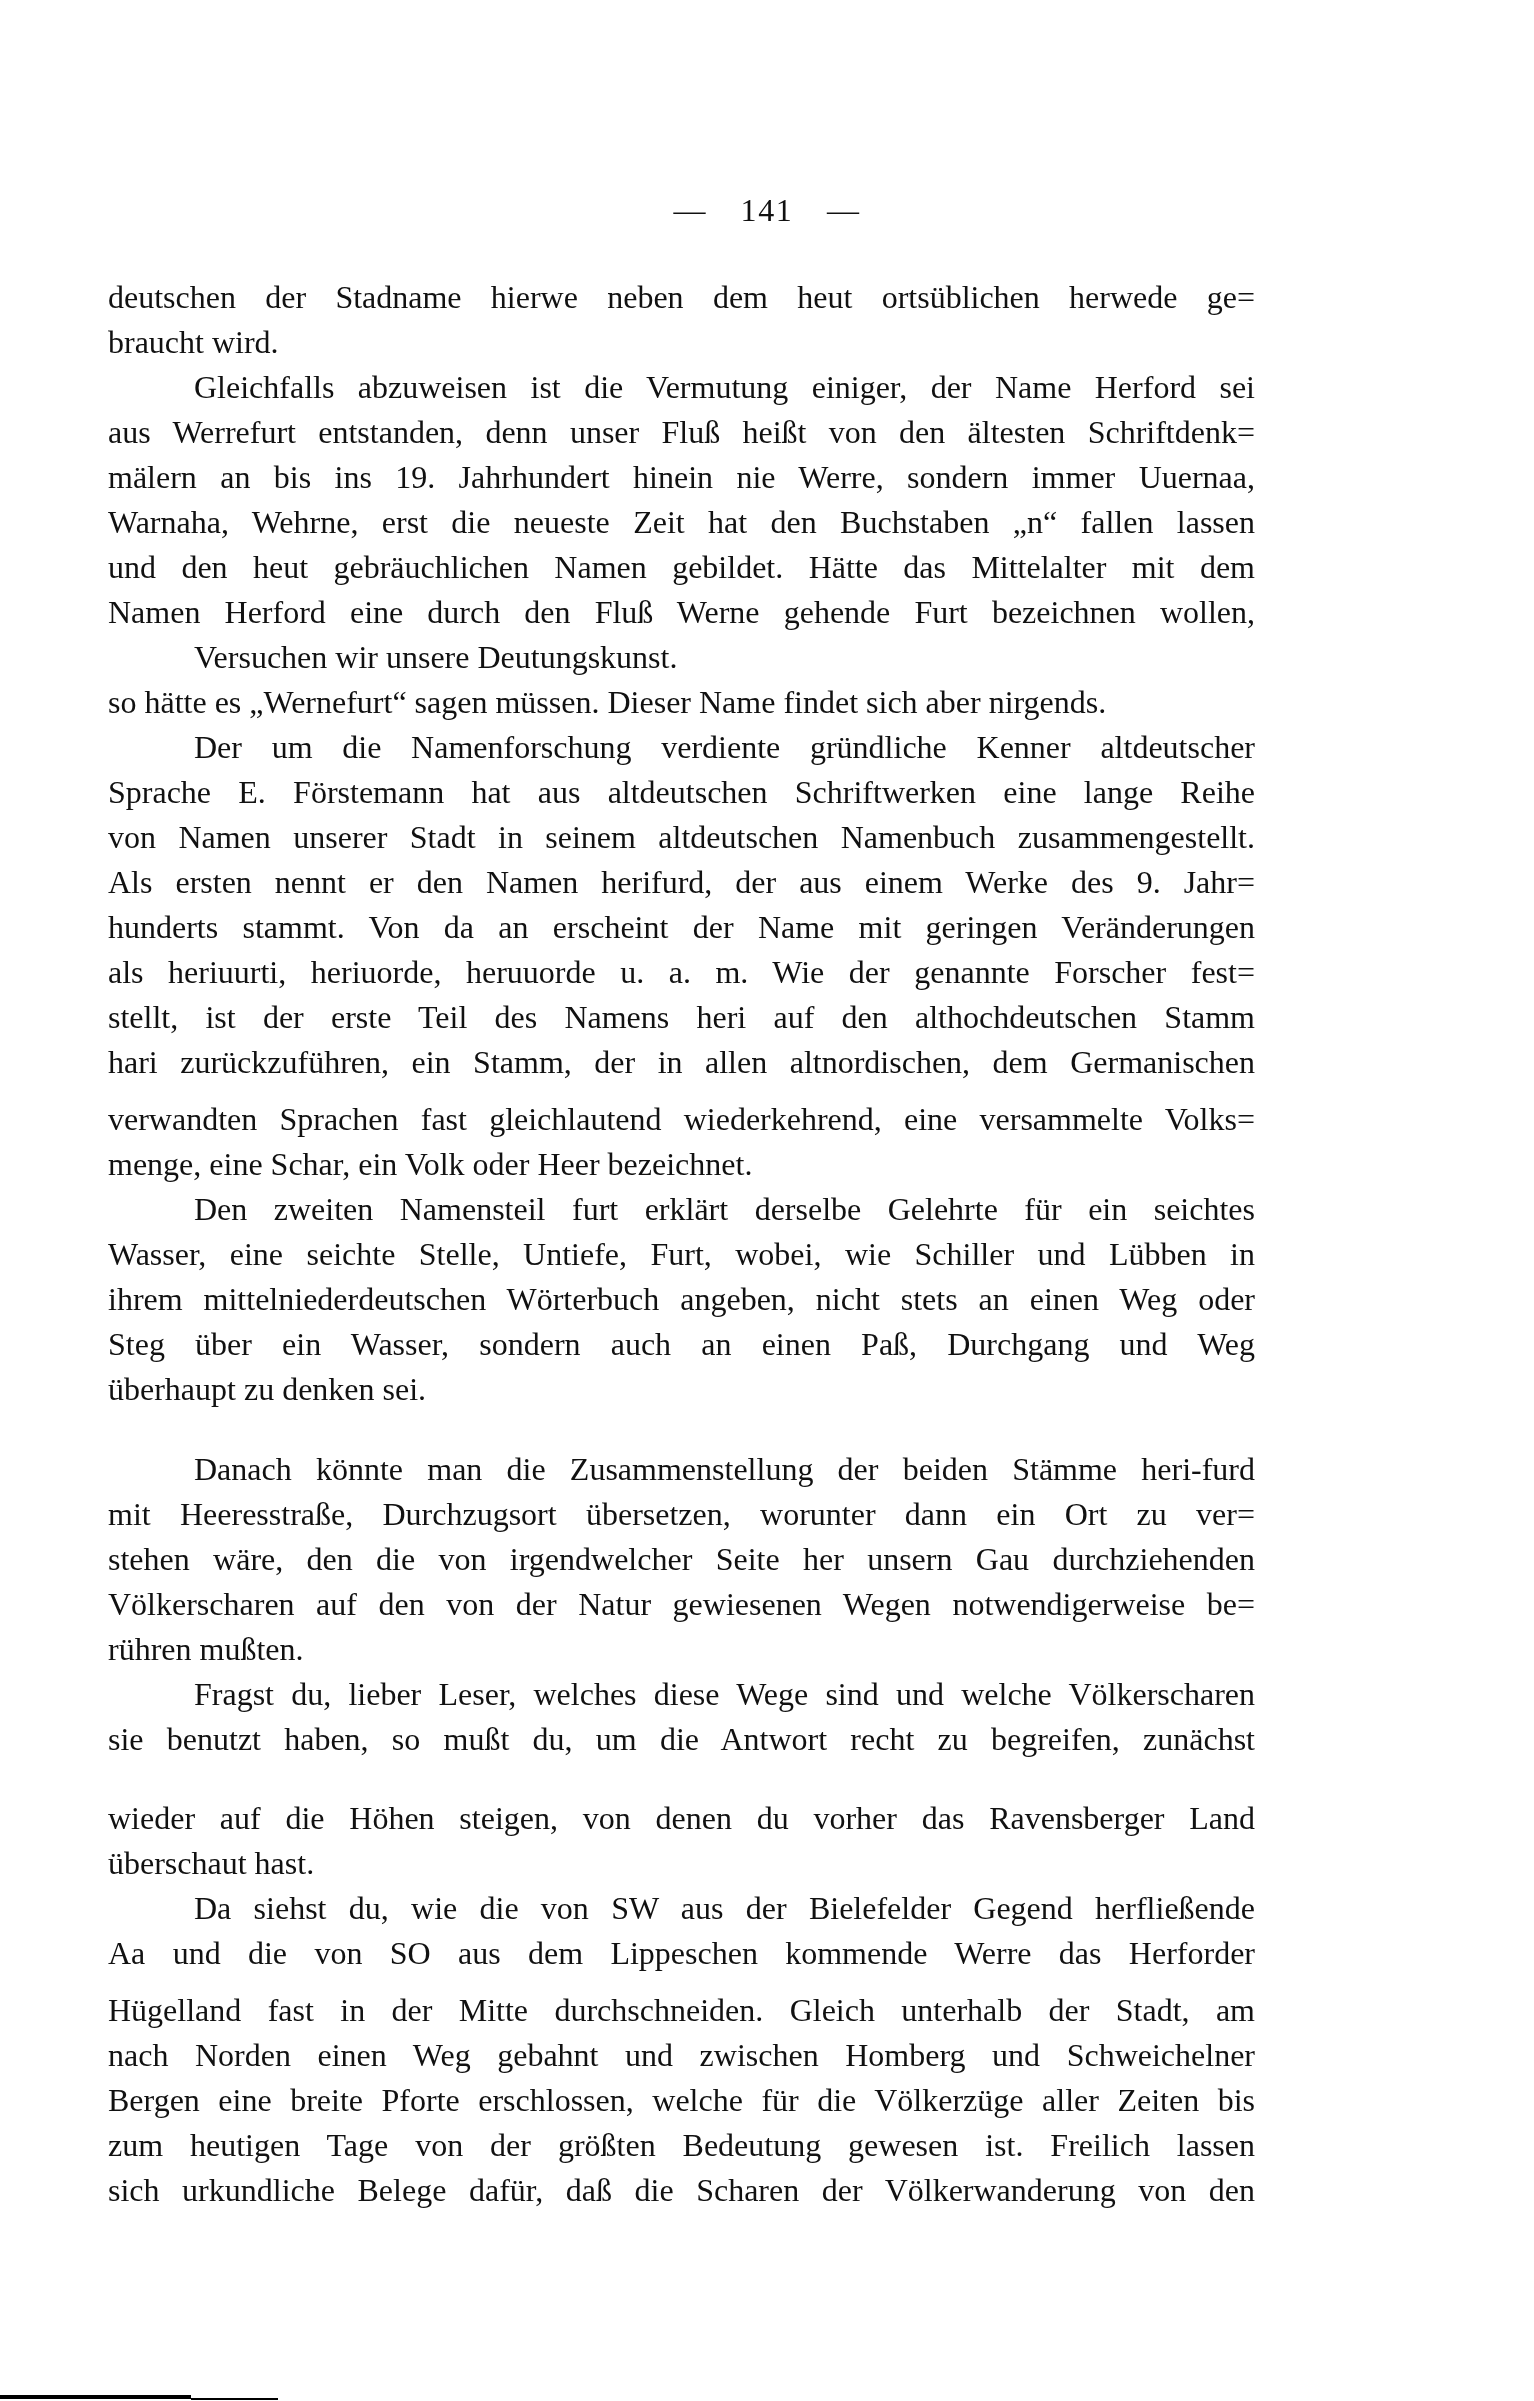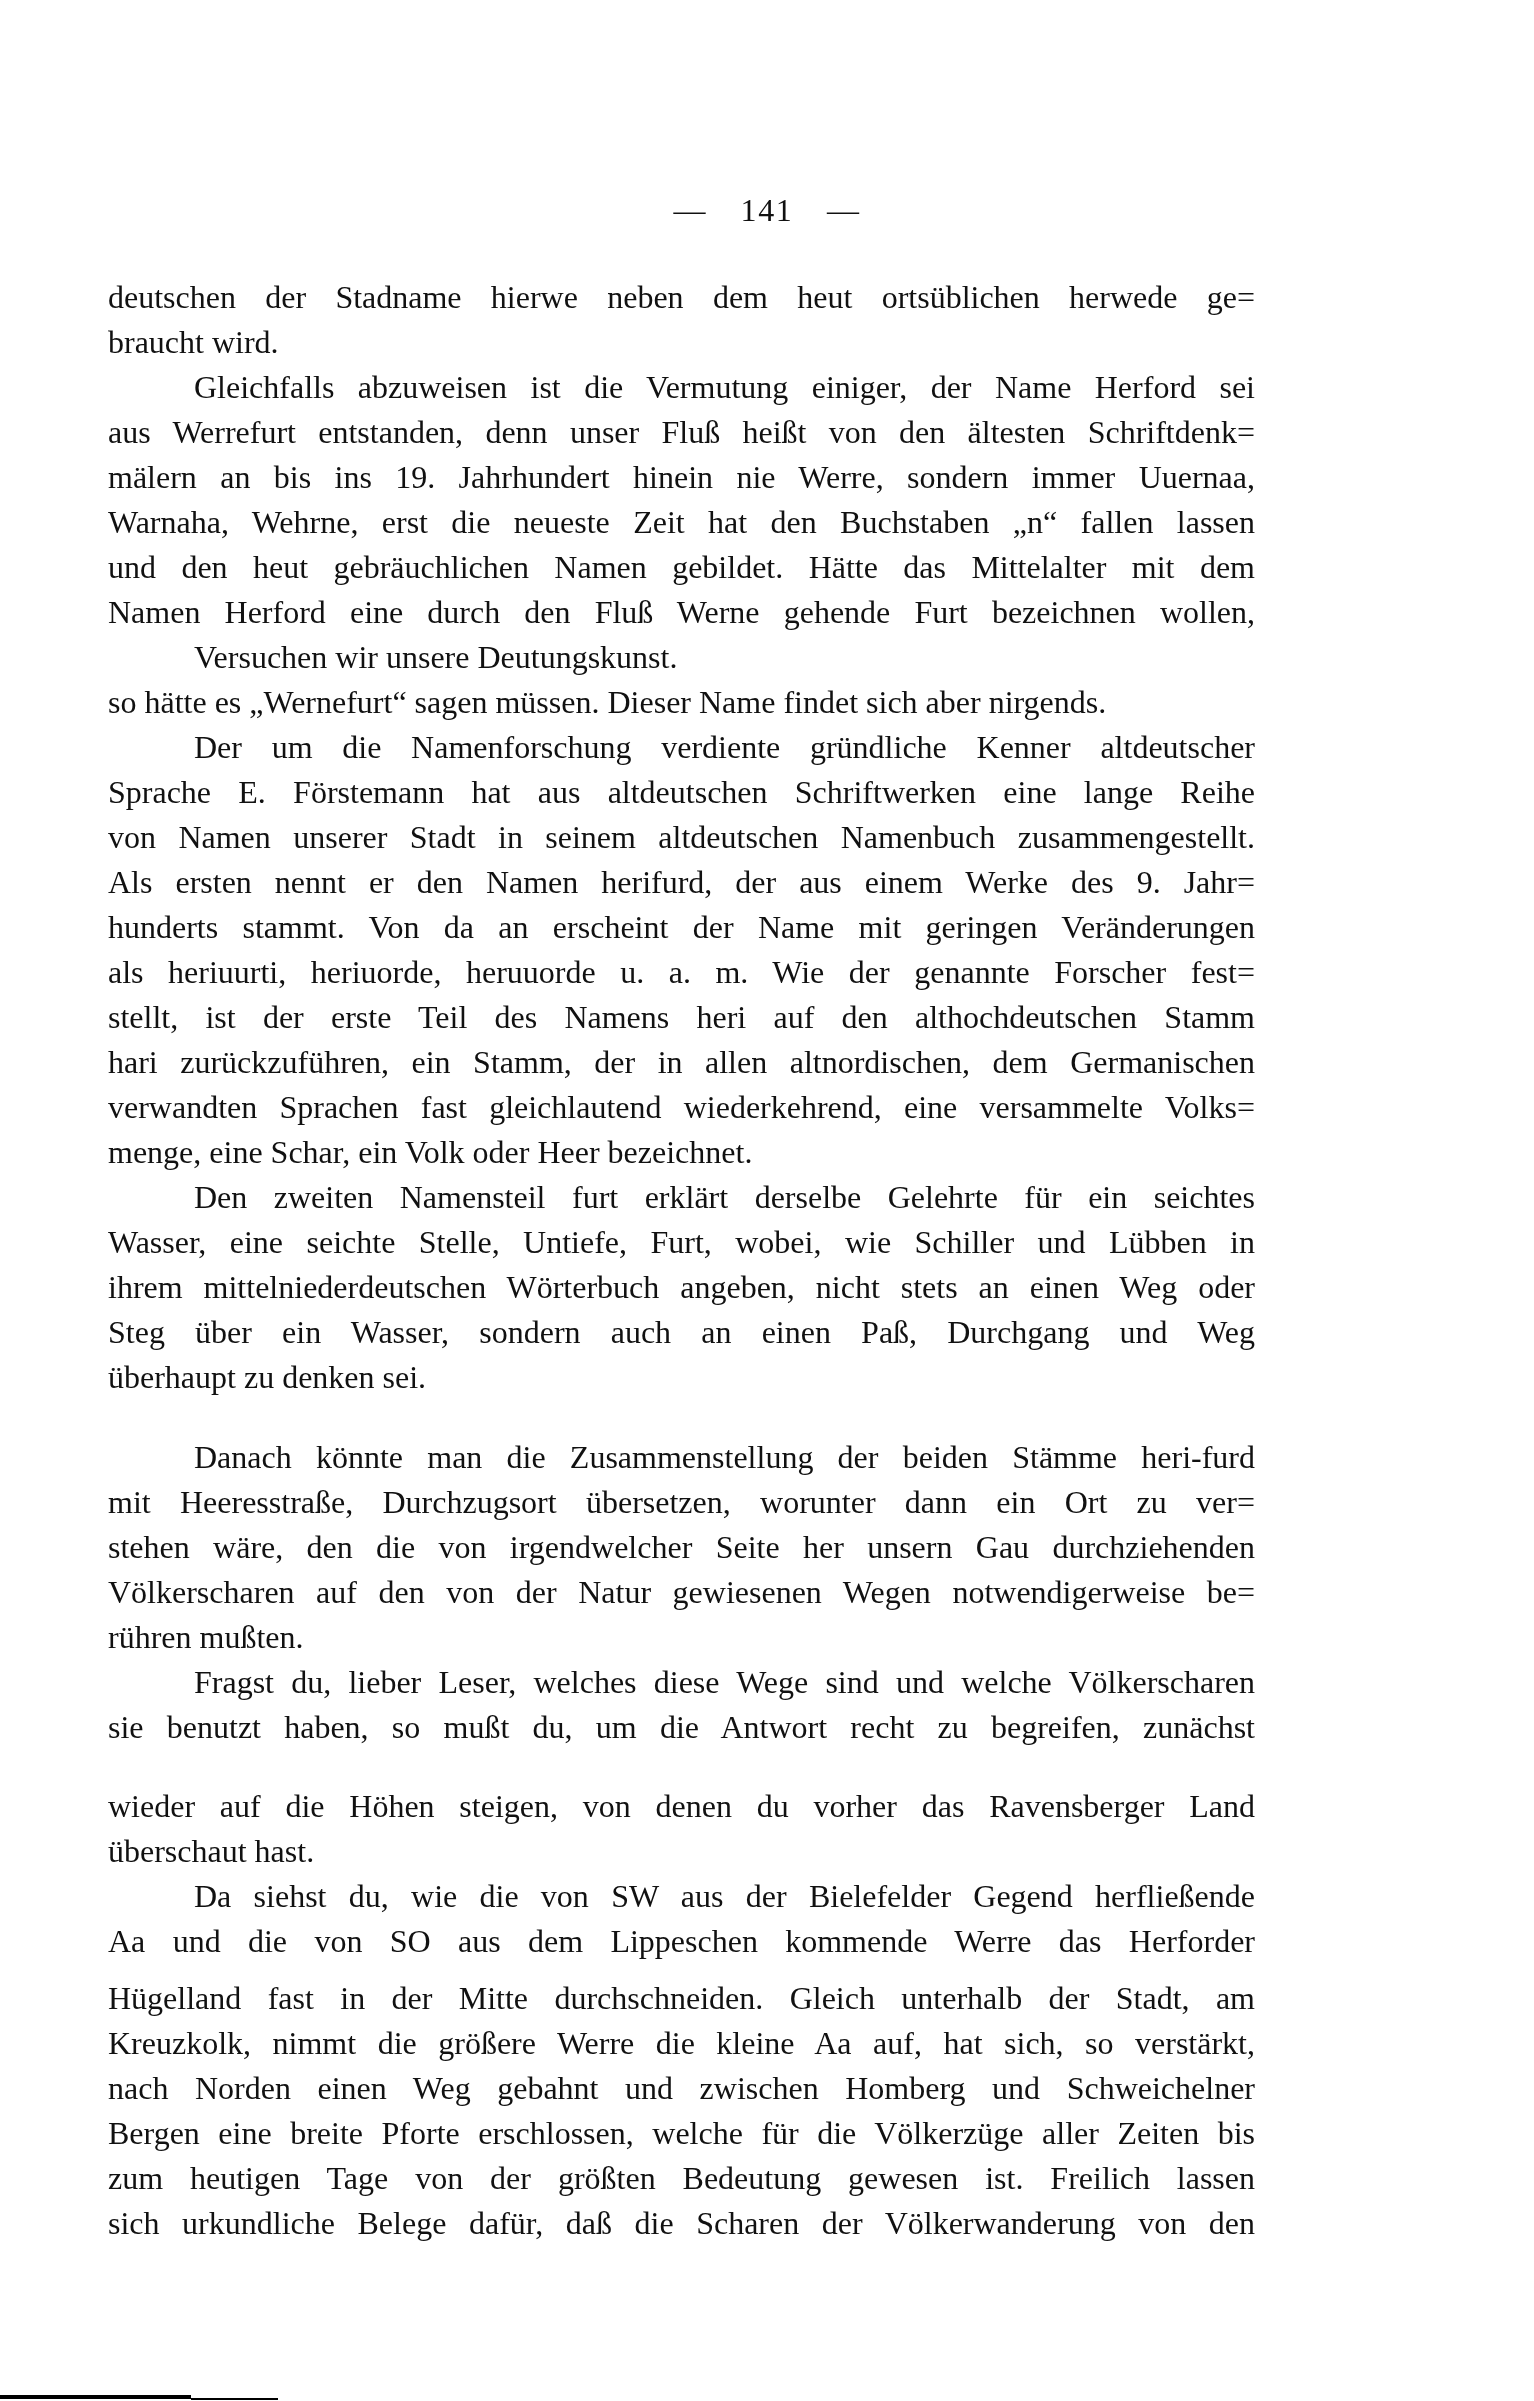--- a/index.html
+++ b/index.html
@@ -81,40 +81,39 @@
     <div class="line indent last" style="white-space: normal; height: 45px;">Versuchen wir unsere Deutungskunst.</div>
     <div class="line last" style="white-space: normal; height: 45px;">so hätte es „Wernefurt“ sagen müssen. Dieser Name findet sich aber nirgends.</div>
     <div class="line indent" style="white-space: normal; height: 45px;">Der um die Namenforschung verdiente gründliche Kenner altdeutscher</div>
     <div class="line" style="white-space: normal; height: 45px;">Sprache E. Förstemann hat aus altdeutschen Schriftwerken eine lange Reihe</div>
     <div class="line" style="white-space: normal; height: 45px;">von Namen unserer Stadt in seinem altdeutschen Namenbuch zusammengestellt.</div>
     <div class="line" style="white-space: normal; height: 45px;">Als ersten nennt er den Namen herifurd, der aus einem Werke des 9. Jahr=</div>
     <div class="line" style="white-space: normal; height: 45px;">hunderts stammt. Von da an erscheint der Name mit geringen Veränderungen</div>
     <div class="line" style="white-space: normal; height: 45px;">als heriuurti, heriuorde, heruuorde u. a. m. Wie der genannte Forscher fest=</div>
     <div class="line" style="white-space: normal; height: 45px;">stellt, ist der erste Teil des Namens heri auf den althochdeutschen Stamm</div>
     <div class="line" style="white-space: normal; height: 45px;">hari zurückzuführen, ein Stamm, der in allen altnordischen, dem Germanischen</div>
-    <div class="line" style="white-space: normal; height: 45px;">verwandten Sprachen fast gleichlautend wiederkehrend, eine versammelte Volks=</div>
+    <div class="line" style="white-space: normal; height: 45px; margin-top: 12px;">verwandten Sprachen fast gleichlautend wiederkehrend, eine versammelte Volks=</div>
     <div class="line last" style="white-space: normal; height: 45px;">menge, eine Schar, ein Volk oder Heer bezeichnet.</div>
     <div class="line indent" style="white-space: normal; height: 45px;">Den zweiten Namensteil furt erklärt derselbe Gelehrte für ein seichtes</div>
     <div class="line" style="white-space: normal; height: 45px;">Wasser, eine seichte Stelle, Untiefe, Furt, wobei, wie Schiller und Lübben in</div>
     <div class="line" style="white-space: normal; height: 45px;">ihrem mittelniederdeutschen Wörterbuch angeben, nicht stets an einen Weg oder</div>
     <div class="line" style="white-space: normal; height: 45px;">Steg über ein Wasser, sondern auch an einen Paß, Durchgang und Weg</div>
     <div class="line last" style="white-space: normal; height: 45px;">überhaupt zu denken sei.</div>
     <div class="line indent" style="white-space: normal; height: 45px; margin-top: 35px;">Danach könnte man die Zusammenstellung der beiden Stämme heri-furd</div>
     <div class="line" style="white-space: normal; height: 45px;">mit Heeresstraße, Durchzugsort übersetzen, worunter dann ein Ort zu ver=</div>
     <div class="line" style="white-space: normal; height: 45px;">stehen wäre, den die von irgendwelcher Seite her unsern Gau durchziehenden</div>
     <div class="line" style="white-space: normal; height: 45px;">Völkerscharen auf den von der Natur gewiesenen Wegen notwendigerweise be=</div>
     <div class="line last" style="white-space: normal; height: 45px;">rühren mußten.</div>
     <div class="line indent" style="white-space: normal; height: 45px;">Fragst du, lieber Leser, welches diese Wege sind und welche Völkerscharen</div>
     <div class="line" style="white-space: normal; height: 45px;">sie benutzt haben, so mußt du, um die Antwort recht zu begreifen, zunächst</div>
     <div class="line" style="white-space: normal; height: 45px; margin-top: 34px;">wieder auf die Höhen steigen, von denen du vorher das Ravensberger Land</div>
     <div class="line last" style="white-space: normal; height: 45px;">überschaut hast.</div>
     <div class="line indent" style="white-space: normal; height: 45px;">Da siehst du, wie die von SW aus der Bielefelder Gegend herfließende</div>
     <div class="line" style="white-space: normal; height: 45px;">Aa und die von SO aus dem Lippeschen kommende Werre das Herforder</div>
     <div class="line" style="white-space: normal; height: 45px; margin-top: 12px;">Hügelland fast in der Mitte durchschneiden. Gleich unterhalb der Stadt, am</div>
-    <div class="line" style="white-space: normal; height: 45px;">Kreuzkolk, nimmt die größere Werre die kleine Aa auf, hat sich, so verstärkt,</div>
     <div class="line" style="white-space: normal; height: 45px;">nach Norden einen Weg gebahnt und zwischen Homberg und Schweichelner</div>
     <div class="line" style="white-space: normal; height: 45px;">Bergen eine breite Pforte erschlossen, welche für die Völkerzüge aller Zeiten bis</div>
     <div class="line" style="white-space: normal; height: 45px;">zum heutigen Tage von der größten Bedeutung gewesen ist. Freilich lassen</div>
     <div class="line" style="white-space: normal; height: 45px;">sich urkundliche Belege dafür, daß die Scharen der Völkerwanderung von den</div>
   </div>
 
 <div class="scan-artifact"></div>
 <div class="scan-artifact-2"></div>
 
 

